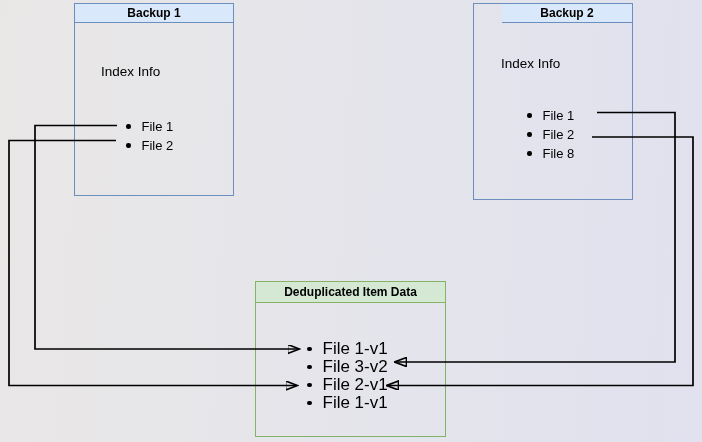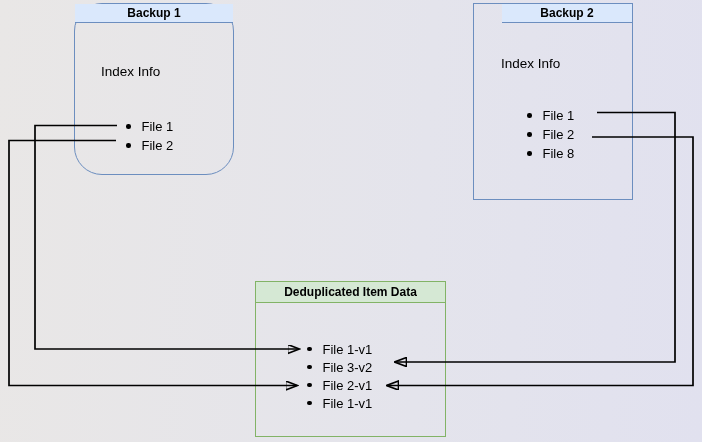--- a/index.html
+++ b/index.html
@@ -13,30 +13,30 @@
   }
   .box { position:absolute; box-sizing:border-box; background:transparent; }
   .box.blue  { border:1.4px solid var(--blue-border,#6c8ebf); }
   .box.green { border:1.4px solid var(--green-border,#82b366); }
   .box-header {
     display:block; text-align:center; font-weight:bold; font-size:12px;
     box-sizing:border-box;
   }
   .blue  .box-header { background:var(--blue-fill,#dae8fc);  border-bottom:1.4px solid var(--blue-border,#6c8ebf);  height:19px; line-height:19px; }
   .green .box-header { background:var(--green-fill,#d5e8d4); border-bottom:1.4px solid var(--green-border,#82b366); height:21px; line-height:21px; }
-  #backup1 { left:74px;  top:3px;   width:160px; height:172px;border-radius:28px; }
+  #backup1 { left:74px;  top:3px;   width:160px; height:193px; }
   #backup2 { left:473px; top:3px;   width:160px; height:197px;padding-left:28px; }
   #dedup   { left:255px; top:281px; width:191px; height:156px; }
   .subtitle { position:absolute; font-size:13.5px; line-height:17px; white-space:nowrap; }
   #backup1 .subtitle { left:26px; top:59px; }
   #backup2 .subtitle { left:27px; top:51px; }
   ul.filelist { list-style:none; margin:0; padding:0; position:absolute; }
   ul.filelist li { display:flex; align-items:center; white-space:nowrap; }
   .blue  ul.filelist li { height:19px; font-size:13px; }
-  .green ul.filelist li { height:18px; font-size:13px; }
+  .green ul.filelist li { height:18px; font-size:17px; }
   #backup1 ul.filelist { left:51px; top:113px; }
   #backup2 ul.filelist { left:53px; top:102px; }
   #dedup   ul.filelist { left:51px; top:58px;  }
   .dot { width:4.5px; height:4.5px; border-radius:50%; background:#000; margin-right:11px; flex:none; }
   svg.arrows { position:absolute; left:0; top:0; pointer-events:none; }
   svg.arrows path { fill:none; stroke:var(--line,#000000); stroke-width:1.7px; }
 </style>
 </head>
 <body>
 

